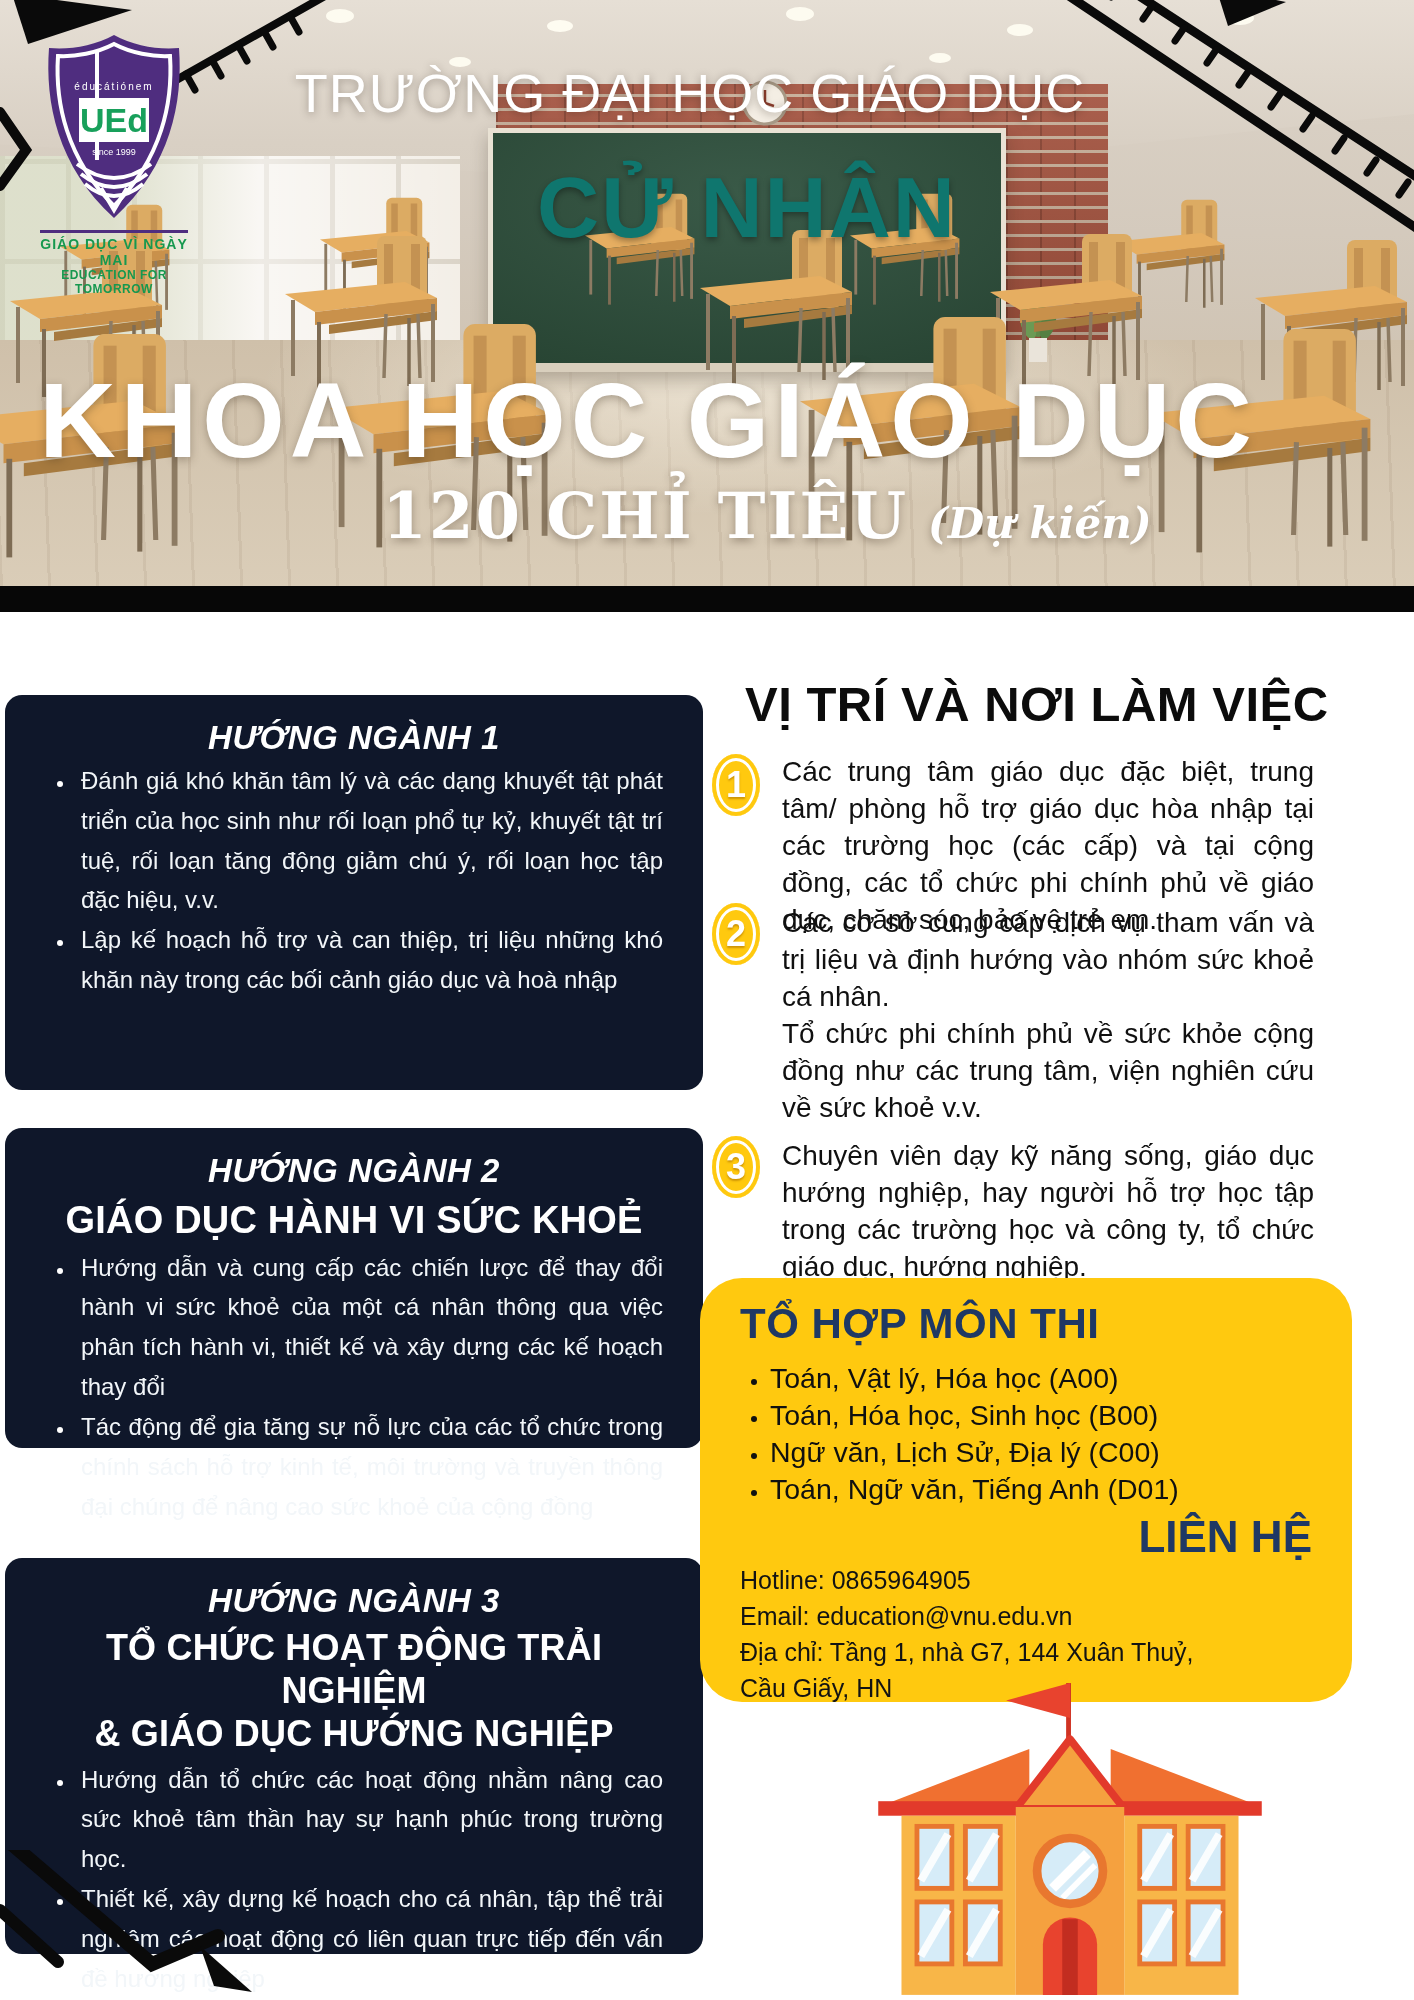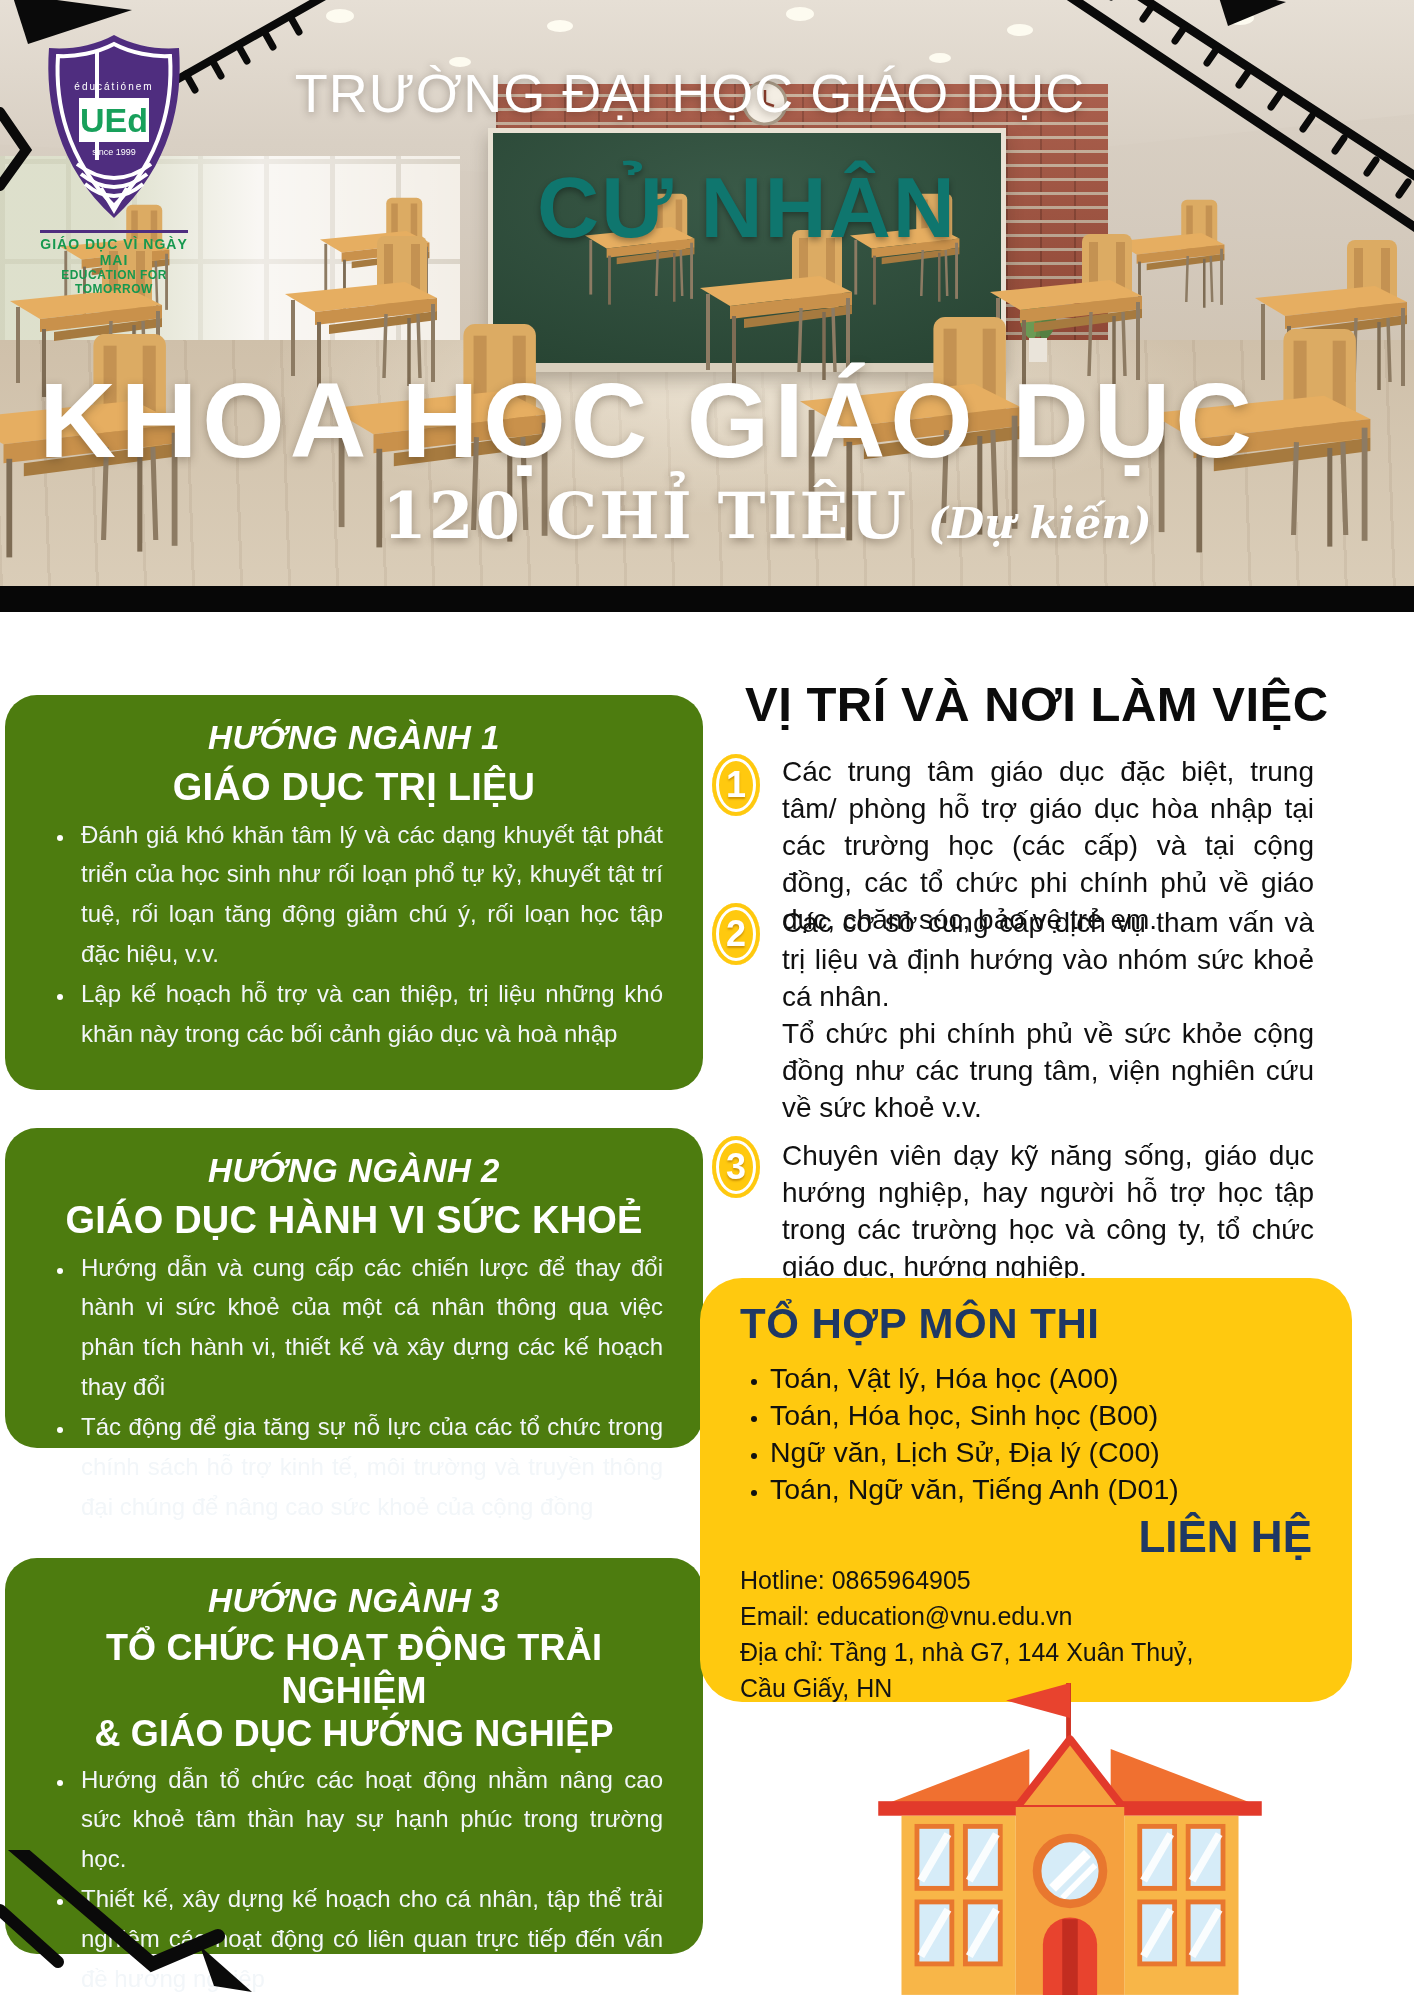--- a/index.html
+++ b/index.html
@@ -48,21 +48,21 @@
   .hero-quota .q{font-family:"DejaVu Serif",serif;font-weight:700;font-size:64px;letter-spacing:2px;}
   .hero-quota .qn{font-family:"DejaVu Serif",serif;font-style:italic;font-weight:700;font-size:42px;}
 
   
   .logo{position:absolute;left:26px;top:32px;width:176px;text-align:center;}
   .logo-rule{height:3px;background:#4F2D7F;margin:4px 14px 3px;}
   .logo-tagline-vi{color:#17984f;font-weight:700;font-size:14px;letter-spacing:1px;}
   .logo-tagline-en{color:#17984f;font-weight:700;font-size:12px;letter-spacing:.5px;}
 
   
-  .major-box{position:absolute;left:5px;width:698px;background:#4d7c0f;border-radius:32px;
+  .major-box{position:absolute;left:5px;width:698px;background:#0f172a;border-radius:17px;
       box-sizing:border-box;padding:24px 40px 0 40px;color:#ffffff;}
   .box1{top:695px;height:395px;}
   .box2{top:1128px;height:320px;}
   .box3{top:1558px;height:396px;}
   .major-kicker{text-align:center;font-style:italic;font-weight:700;font-size:33px;letter-spacing:.5px;}
   .major-title{text-align:center;font-weight:700;font-size:38px;margin-top:8px;letter-spacing:.2px;line-height:1.2;}
   .box3 .major-title{font-size:36px;margin-top:6px;}
   .major-list{margin:4px 0 0;padding-left:30px;}
   .major-list li{font-size:24px;line-height:1.66;text-align:justify;color:#f2f6f9;padding-left:6px;}
   .major-list li::marker{color:#ffffff;font-size:.8em;}
@@ -222,21 +222,20 @@
       <div class="logo-rule"></div>
       <div class="logo-tagline-vi">GIÁO DỤC VÌ NGÀY MAI</div>
       <div class="logo-tagline-en">EDUCATION FOR TOMORROW</div>
     </div>
 
     <div class="hero-black-bar"></div>
   </div>
 
   <div class="major-box box1">
     <div class="major-kicker">HƯỚNG NGÀNH 1</div>
-    <div class="major-title">GIÁO DỤC TRỊ LIỆU</div>
     <ul class="major-list">
       <li>Đánh giá khó khăn tâm lý và các dạng khuyết tật phát triển của học sinh như rối loạn phổ tự kỷ, khuyết tật trí tuệ, rối loạn tăng động giảm chú ý, rối loạn học tập đặc hiệu, v.v.</li>
       <li>Lập kế hoạch hỗ trợ và can thiệp, trị liệu những khó khăn này trong các bối cảnh giáo dục và hoà nhập</li>
     </ul>
   </div>
 
   <div class="major-box box2">
     <div class="major-kicker">HƯỚNG NGÀNH 2</div>
     <div class="major-title">GIÁO DỤC HÀNH VI SỨC KHOẺ</div>
     <ul class="major-list">

